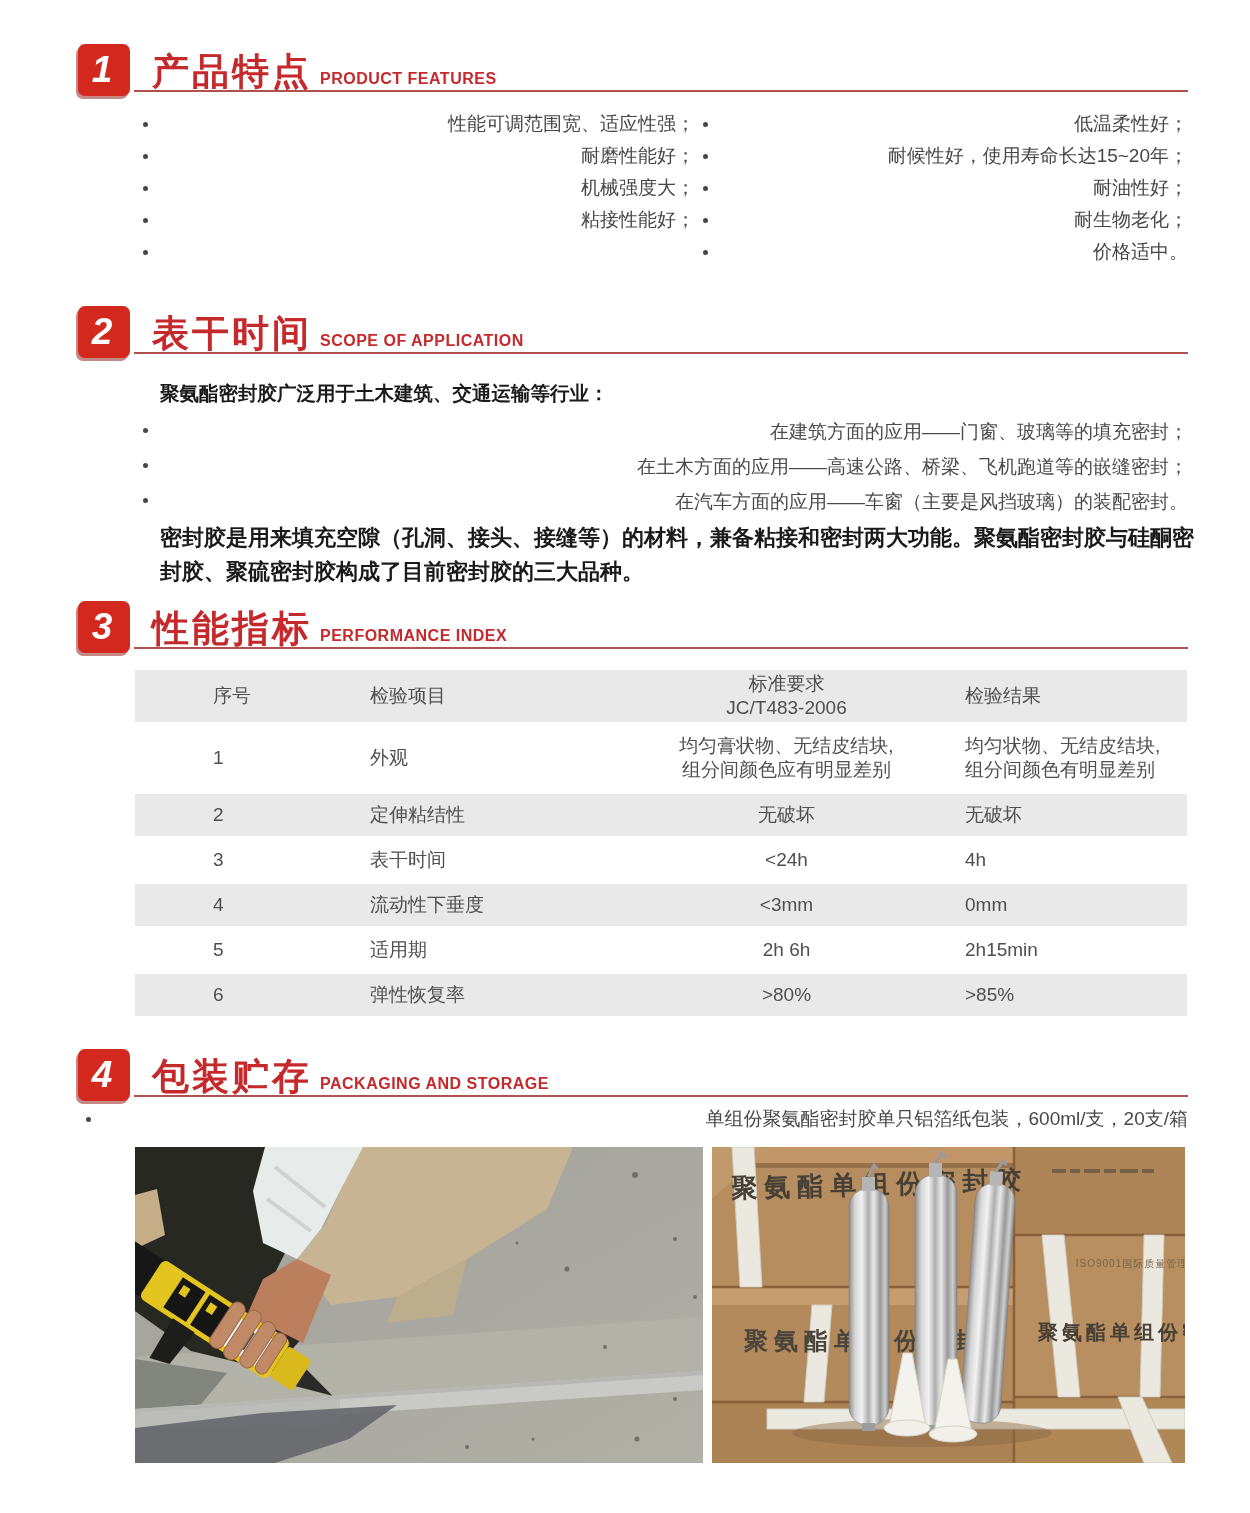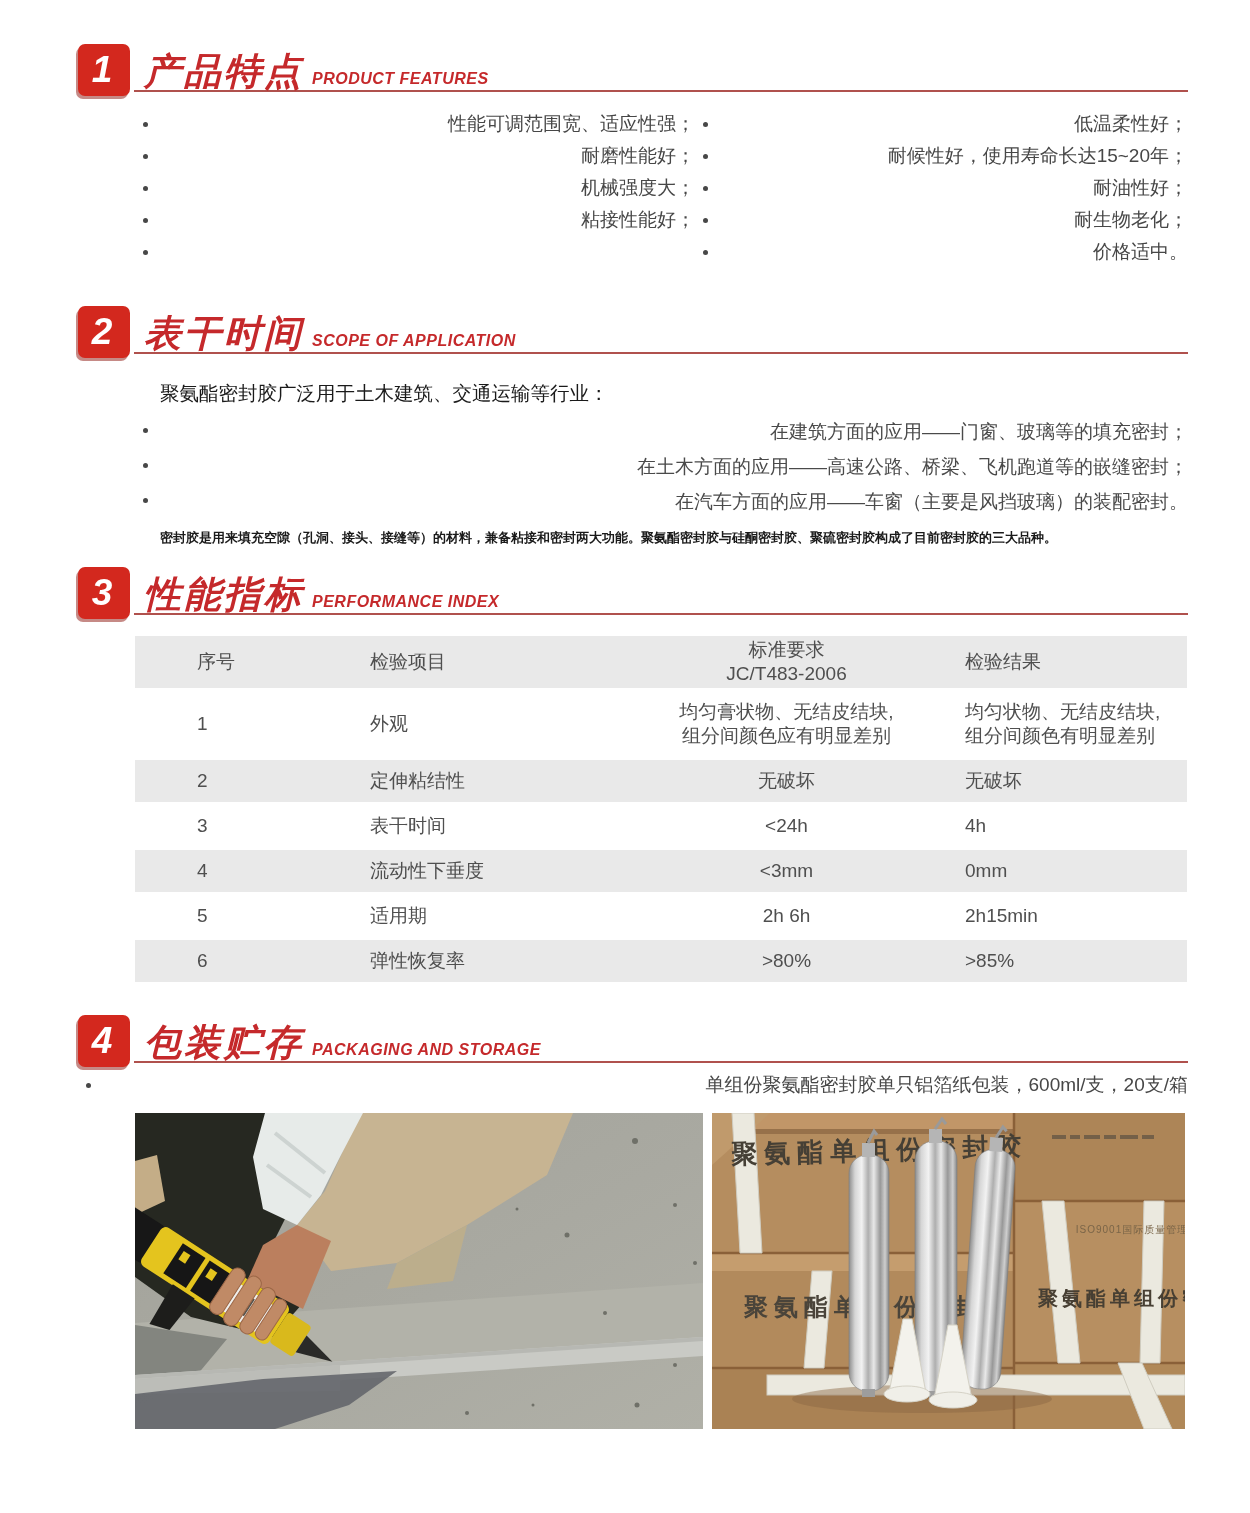--- a/index.html
+++ b/index.html
@@ -16,39 +16,39 @@
   .sec-head{position:relative;height:56px;}
   .sec-line{position:absolute;left:56px;right:0;bottom:6px;height:2px;background:#b0514d;}
   .sec-badge{
     position:absolute;left:0;top:2px;width:52px;height:52px;
     background:#d3281e;border-radius:7px;
     color:#fff;font-size:37px;font-weight:bold;font-style:italic;
     display:flex;align-items:center;justify-content:center;
     box-shadow:-2px 3px 0 rgba(142,22,14,.5);
     padding-right:4px;box-sizing:border-box;
   }
-  .sec-titles{position:absolute;left:66px;bottom:8px;display:flex;align-items:flex-end;font-style:italic;}
+  .sec-titles{position:absolute;left:74px;bottom:8px;display:flex;align-items:flex-end;}
   .sec-title{font-size:37px;font-weight:900;color:#c5292b;letter-spacing:3px;line-height:1;}
   .sec-sub{font-size:16px;font-weight:700;color:#c5292b;margin-left:8px;margin-bottom:2px;letter-spacing:.5px;}
   
   .features{display:flex;margin:10px 0 0 57px;}
   .features .col-l{width:560px;}
   .features .col-r{flex:1;}
   ul.blist{list-style:none;margin:0;padding:0;text-align:right;}
   ul.blist li{position:relative;padding-left:26px;line-height:32px;font-size:19px;color:#474747;}
   .dot{position:absolute;left:8px;top:14px;width:5px;height:5px;border-radius:50%;background:#474747;display:block;}
   
   .scope{margin:14px 0 0 57px;}
-  .scope-intro{font-size:19.5px;font-weight:400;color:#1a1a1a;margin:16px 0 4px 25px;line-height:34px;}
+  .scope-intro{font-size:19.5px;font-weight:700;color:#1a1a1a;margin:16px 0 4px 25px;line-height:34px;}
   .scope ul.blist li{line-height:35px;color:#4a4a4a;}
-  .scope-note{font-size:13px;font-weight:700;color:#1a1a1a;margin:2px 0 0 25px;line-height:34px;width:1048px;}
+  .scope-note{font-size:22px;font-weight:700;color:#1a1a1a;margin:2px 0 0 25px;line-height:34px;width:1048px;}
   
   .ptable{margin:12px 0 0 57px;width:1052px;border-collapse:separate;border-spacing:0 3px;table-layout:fixed;}
   .ptable td{font-size:19px;color:#4f4f4f;vertical-align:middle;line-height:24px;padding:0;}
-  .ptable .c1{width:235px;padding-left:62px;box-sizing:border-box;}
+  .ptable .c1{width:235px;padding-left:78px;box-sizing:border-box;}
   .ptable .c2{width:238px;}
   .ptable .c3{width:357px;text-align:center;}
   .ptable .c4{width:222px;}
   .ptable tr.gray td{background:#e9e9e9;}
   .ptable tr.head td{background:#e9e9e9;height:52px;}
   .ptable tr.tall td{height:66px;}
   .ptable tr.norm td{height:42px;}
   
   .pack-note{margin:12px 0 0 57px;}
   .pack-note li{color:#474747;}

